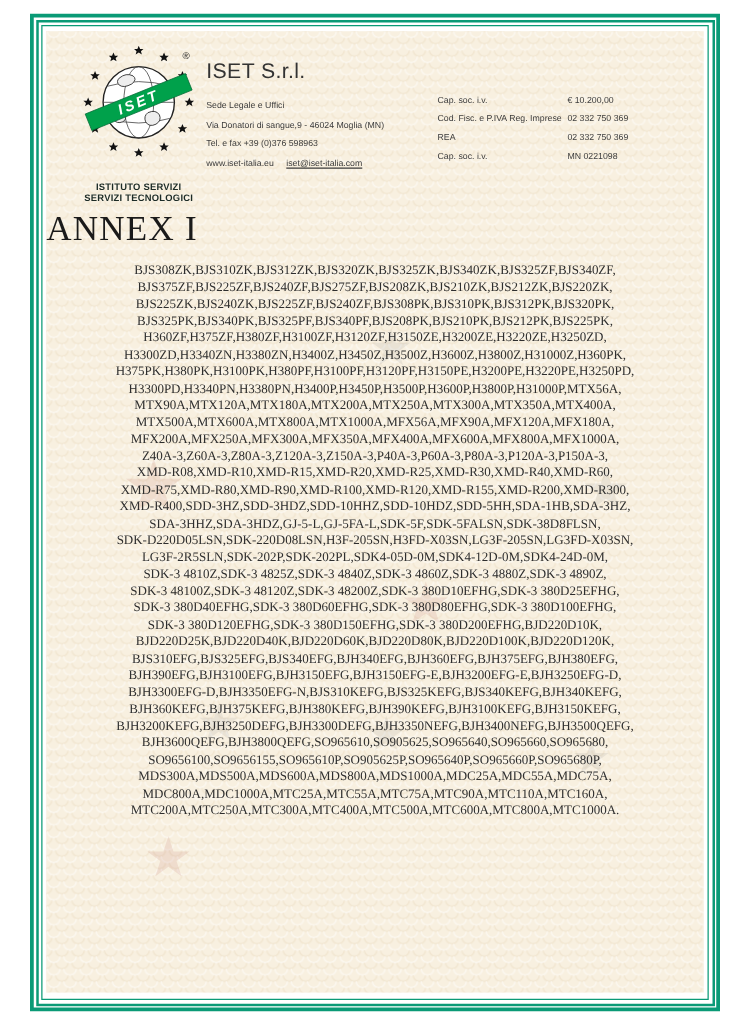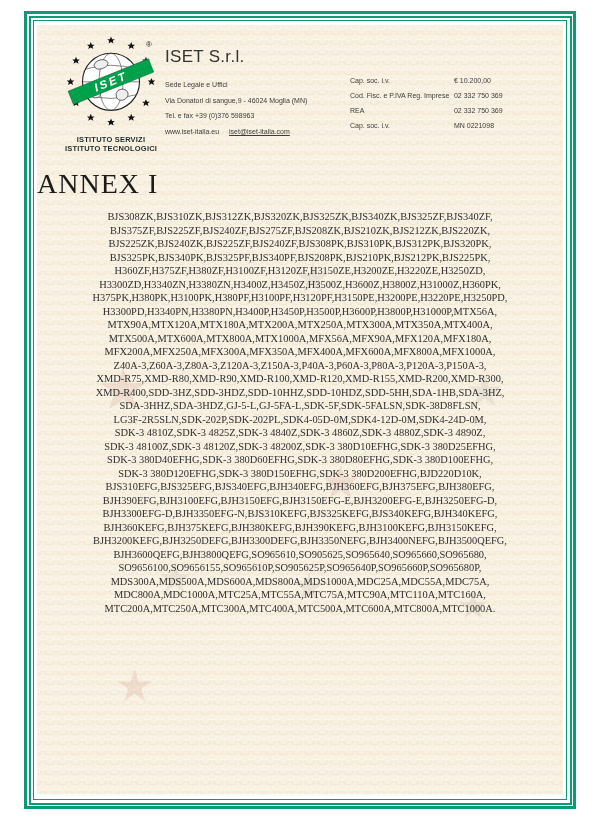--- a/index.html
+++ b/index.html
@@ -31,21 +31,21 @@
 
   
   .wm-star{position:absolute;color:rgba(192,118,104,.16);pointer-events:none;}
   .wm-star::before{content:"★";}
   .wm-star.gray{color:rgba(130,130,130,.13);}
 
   
   .letterhead{position:absolute;left:0;top:0;right:0;height:135px;}
   .logo-wrap{position:absolute;left:13px;top:8px;width:122px;text-align:center;}
   .logo-wrap svg{display:block;margin:0 auto;}
-  .logo-caption{margin-top:8px;font-size:7.5px;font-weight:bold;color:#1c2b26;
+  .logo-caption{margin-top:18px;font-size:7.5px;font-weight:bold;color:#1c2b26;
     letter-spacing:.2px;line-height:9px;}
 
   .company-block{position:absolute;left:128px;top:22px;width:190px;}
   .company-name{font-size:17px;color:#333;letter-spacing:.3px;}
   .addr{margin-top:10px;}
   .addr-line,.contact-line{font-size:7px;color:#3c3c3c;line-height:15.5px;white-space:nowrap;}
   .contact-line .email{text-decoration:underline;margin-left:8px;}
 
   .registry{position:absolute;left:313px;top:48px;}
   .reg-row{line-height:15px;font-size:7px;color:#3c3c3c;white-space:nowrap;}
@@ -110,21 +110,21 @@
 
           <g transform="rotate(-22 50 53)">
             <rect x="3" y="45" width="94" height="15.5" fill="#00a14b" stroke="#046a36" stroke-width="0.6"></rect>
             <text x="50" y="57" text-anchor="middle" font-family="Liberation Sans, sans-serif" font-size="12.5" font-style="italic" font-weight="bold" fill="#ffffff" letter-spacing="2.5">ISET</text>
           </g>
 
           <text x="88" y="15" font-size="8.5" fill="#222" font-family="Liberation Sans, sans-serif">®</text>
         </svg>
         <div class="logo-caption">
           <div>ISTITUTO SERVIZI</div>
-          <div>ISTITUTO TECNOLOGICI</div>
+          <div>SERVIZI TECNOLOGICI</div>
         </div>
       </div>
 
       <div class="company-block">
         <div class="company-name">ISET S.r.l.</div>
         <div class="addr">
 
             <div class="addr-line">Sede Legale e Uffici</div>
 
             <div class="addr-line">Via Donatori di sangue,9 - 46024 Moglia (MN)</div>
@@ -184,38 +184,41 @@
         <div class="code-line">H3300PD,H3340PN,H3380PN,H3400P,H3450P,H3500P,H3600P,H3800P,H31000P,MTX56A,</div>
 
         <div class="code-line">MTX90A,MTX120A,MTX180A,MTX200A,MTX250A,MTX300A,MTX350A,MTX400A,</div>
 
         <div class="code-line">MTX500A,MTX600A,MTX800A,MTX1000A,MFX56A,MFX90A,MFX120A,MFX180A,</div>
 
         <div class="code-line">MFX200A,MFX250A,MFX300A,MFX350A,MFX400A,MFX600A,MFX800A,MFX1000A,</div>
 
         <div class="code-line">Z40A-3,Z60A-3,Z80A-3,Z120A-3,Z150A-3,P40A-3,P60A-3,P80A-3,P120A-3,P150A-3,</div>
 
+        <div class="code-line">XMD-R08,XMD-R10,XMD-R15,XMD-R20,XMD-R25,XMD-R30,XMD-R40,XMD-R60,</div>
 
         <div class="code-line">XMD-R75,XMD-R80,XMD-R90,XMD-R100,XMD-R120,XMD-R155,XMD-R200,XMD-R300,</div>
 
         <div class="code-line">XMD-R400,SDD-3HZ,SDD-3HDZ,SDD-10HHZ,SDD-10HDZ,SDD-5HH,SDA-1HB,SDA-3HZ,</div>
 
         <div class="code-line">SDA-3HHZ,SDA-3HDZ,GJ-5-L,GJ-5FA-L,SDK-5F,SDK-5FALSN,SDK-38D8FLSN,</div>
 
+        <div class="code-line">SDK-D220D05LSN,SDK-220D08LSN,H3F-205SN,H3FD-X03SN,LG3F-205SN,LG3FD-X03SN,</div>
 
         <div class="code-line">LG3F-2R5SLN,SDK-202P,SDK-202PL,SDK4-05D-0M,SDK4-12D-0M,SDK4-24D-0M,</div>
 
         <div class="code-line">SDK-3 4810Z,SDK-3 4825Z,SDK-3 4840Z,SDK-3 4860Z,SDK-3 4880Z,SDK-3 4890Z,</div>
 
         <div class="code-line">SDK-3 48100Z,SDK-3 48120Z,SDK-3 48200Z,SDK-3 380D10EFHG,SDK-3 380D25EFHG,</div>
 
         <div class="code-line">SDK-3 380D40EFHG,SDK-3 380D60EFHG,SDK-3 380D80EFHG,SDK-3 380D100EFHG,</div>
 
         <div class="code-line">SDK-3 380D120EFHG,SDK-3 380D150EFHG,SDK-3 380D200EFHG,BJD220D10K,</div>
 
+        <div class="code-line">BJD220D25K,BJD220D40K,BJD220D60K,BJD220D80K,BJD220D100K,BJD220D120K,</div>
 
         <div class="code-line">BJS310EFG,BJS325EFG,BJS340EFG,BJH340EFG,BJH360EFG,BJH375EFG,BJH380EFG,</div>
 
         <div class="code-line">BJH390EFG,BJH3100EFG,BJH3150EFG,BJH3150EFG-E,BJH3200EFG-E,BJH3250EFG-D,</div>
 
         <div class="code-line">BJH3300EFG-D,BJH3350EFG-N,BJS310KEFG,BJS325KEFG,BJS340KEFG,BJH340KEFG,</div>
 
         <div class="code-line">BJH360KEFG,BJH375KEFG,BJH380KEFG,BJH390KEFG,BJH3100KEFG,BJH3150KEFG,</div>
 
         <div class="code-line">BJH3200KEFG,BJH3250DEFG,BJH3300DEFG,BJH3350NEFG,BJH3400NEFG,BJH3500QEFG,</div>

